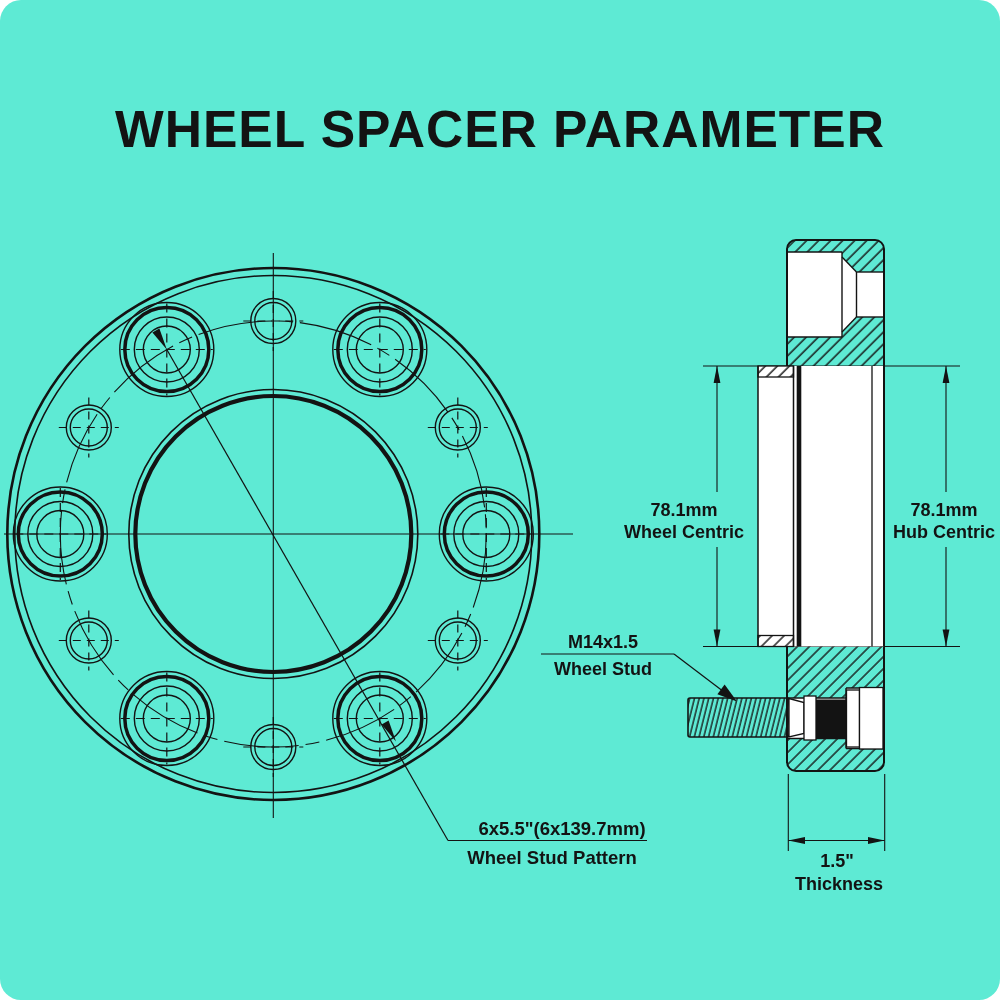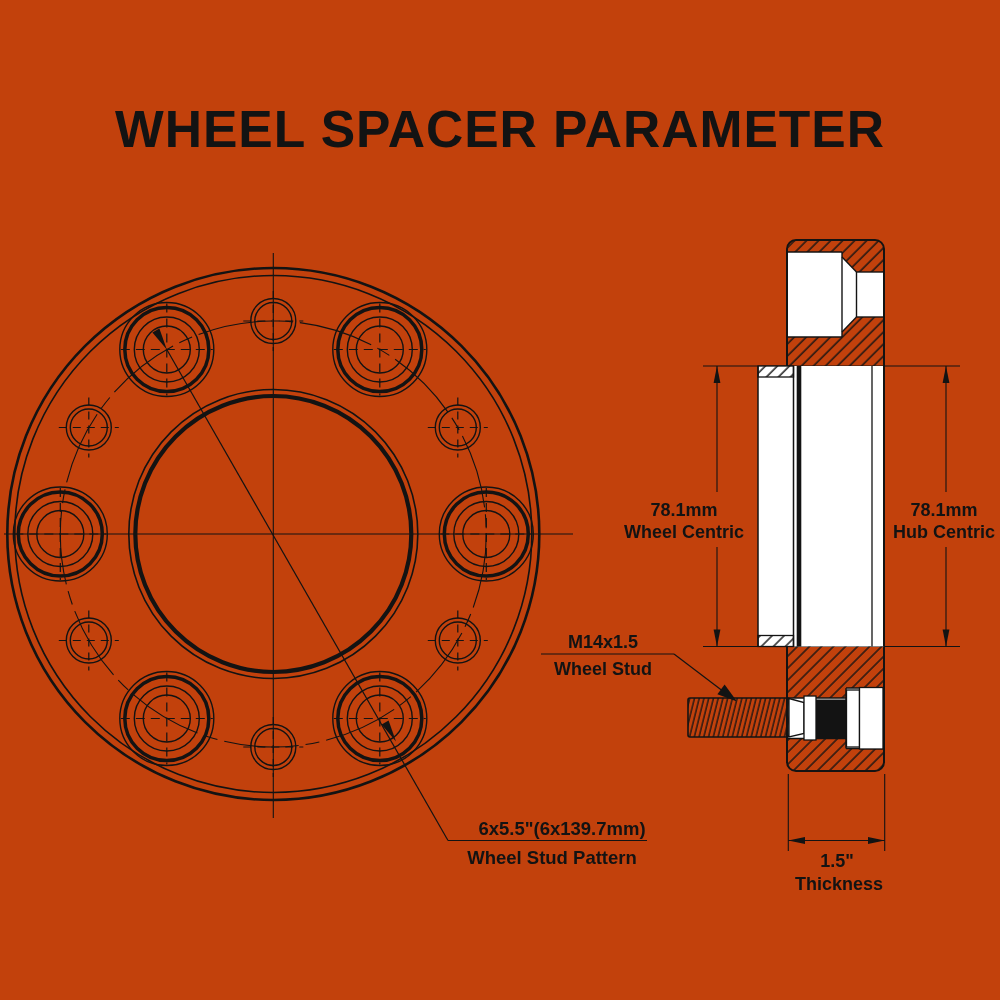--- a/index.html
+++ b/index.html
@@ -1,17 +1,17 @@
 <!DOCTYPE html>
 <html><head>
 <meta charset="utf-8">
 <style>
   html,body{margin:0;padding:0;background:#ffffff;}
-  .canvas{position:relative;width:1000px;height:1000px;background:#c2410c;overflow:hidden;
-          font-family:"Liberation Sans","DejaVu Sans",sans-serif;}
+  .canvas{position:relative;width:1000px;height:1000px;background:#5eead4;overflow:hidden;
+          font-family:"Liberation Sans","DejaVu Sans",sans-serif;border-radius:21px;}
   svg{display:block;}
   svg text{font-family:"Liberation Sans","DejaVu Sans",sans-serif;font-weight:700;fill:#131313;}
   .t-title{font-size:52px;font-weight:800;letter-spacing:1px;}
   .t-dim{font-size:18px;}
   .t-dim2{font-size:18.5px;}
 </style>
 </head>
 <body>
 
 <div class="canvas">

